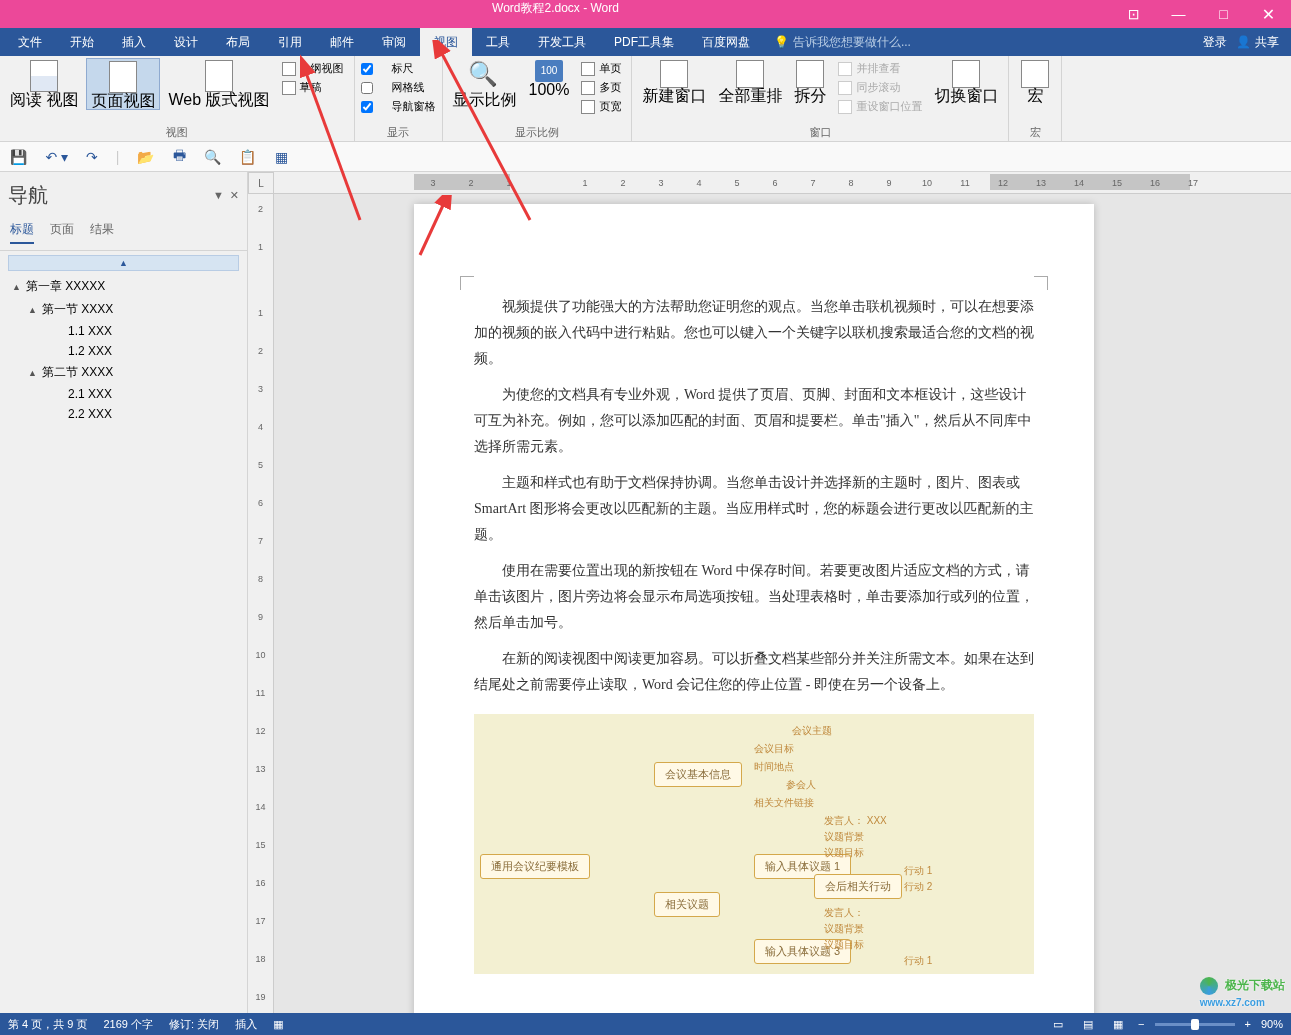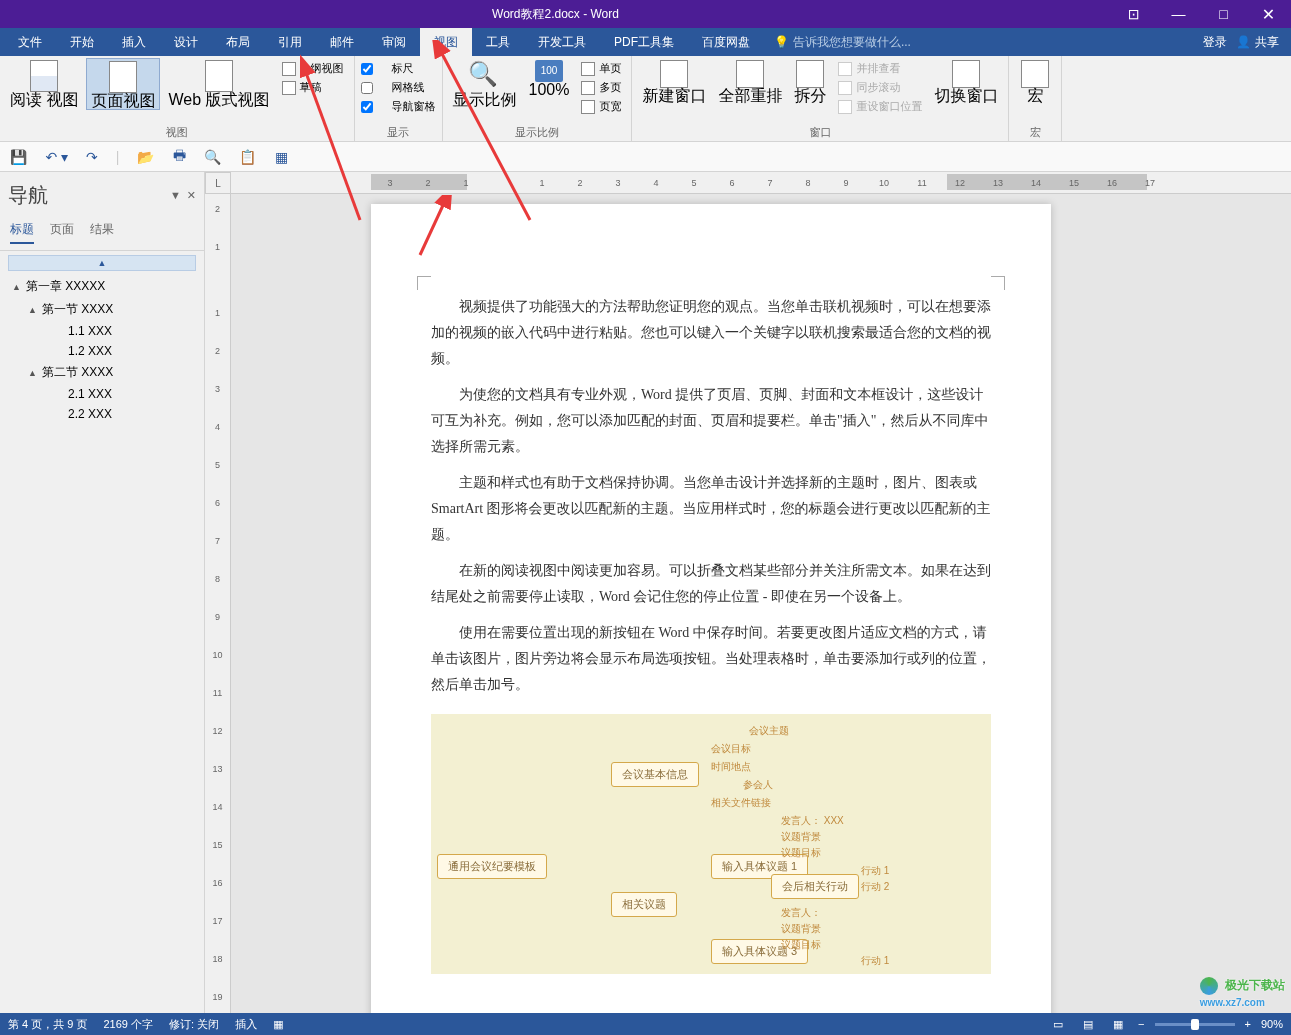--- a/index.html
+++ b/index.html
@@ -1,19 +1,19 @@
 <!DOCTYPE html>
 <html><head>
 <meta charset="utf-8">
 <style>
 * { margin: 0; padding: 0; box-sizing: border-box; font-family: "Microsoft YaHei", "SimSun", sans-serif; }
 body { background: #e6e6e6; width: 1291px; height: 1035px; overflow: hidden; position: relative; }
 
 
-.titlebar { height: 28px; background: #4c1d95; color: #fff; display: flex; align-items: center; font-size: 12px; }
+.titlebar { height: 28px; background: #ec4899; color: #fff; display: flex; align-items: flex-start; font-size: 12px; }
 .titlebar .title { flex: 1; text-align: center; }
 .titlebar .winbtns { display: flex; gap: 0; }
 .titlebar .winbtns span { width: 45px; height: 28px; display: flex; align-items: center; justify-content: center; font-size: 14px; }
 .titlebar .winbtns .close { font-size: 16px; }
 
 
 .menubar { height: 28px; background: #2b579a; color: #fff; display: flex; align-items: center; font-size: 12px; padding: 0 4px; }
 .menubar .tab { padding: 0 14px; height: 28px; line-height: 28px; cursor: pointer; }
 .menubar .tab.active { background: #f1f1f1; color: #2b579a; }
 .menubar .tellme { margin-left: 10px; color: #b8cce4; display: flex; align-items: center; gap: 4px; }
@@ -37,21 +37,21 @@
 .icon-box { display: inline-block; border: 1px solid #888; background: #fff; }
 
 
 .qat { height: 30px; background: #f9f9f9; border-bottom: 1px solid #d4d4d4; display: flex; align-items: center; gap: 18px; padding: 0 10px; font-size: 14px; color: #2b579a; }
 .qat span { cursor: pointer; }
 
 
 .main { display: flex; height: calc(1035px - 28px - 28px - 86px - 30px - 22px); position: relative; }
 
 
-.navpane { width: 205px; background: #f0f0f0; border-right: 1px solid #d4d4d4; display: flex; flex-direction: column; font-size: 12px; }
+.navpane { width: 248px; background: #f0f0f0; border-right: 1px solid #d4d4d4; display: flex; flex-direction: column; font-size: 12px; }
 .navpane .nav-header { padding: 10px 8px 6px; font-size: 20px; color: #444; display: flex; align-items: center; }
 .navpane .nav-header .hdrbtns { margin-left: auto; display: flex; gap: 6px; font-size: 11px; color: #666; }
 .navpane .search { margin: 4px 8px; display: flex; border: 1px solid #ccc; background: #fff; }
 .navpane .search input { flex: 1; border: none; padding: 4px 6px; font-size: 12px; outline: none; }
 .navpane .search .sbtn { width: 28px; display: flex; align-items: center; justify-content: center; color: #2b579a; border-left: 1px solid #eee; }
 .navpane .navtabs { display: flex; gap: 16px; padding: 6px 10px; border-bottom: 1px solid #d4d4d4; font-size: 12px; }
 .navpane .navtabs span { cursor: pointer; color: #666; }
 .navpane .navtabs span.active { color: #2b579a; border-bottom: 2px solid #2b579a; padding-bottom: 4px; }
 .navpane .collapse-bar { height: 16px; background: #d6e4f2; border: 1px solid #b8cce4; margin: 4px 8px 2px; text-align: center; font-size: 9px; color: #2b579a; cursor: pointer; line-height: 14px; }
 .navpane .tree { padding: 2px 8px; overflow-y: auto; }
@@ -368,22 +368,22 @@
           <span>19</span>
         </div>
     </div>
     <div class="page-area">
       <div class="page">
         <div class="crop tl"></div>
         <div class="crop tr"></div>
         <p>视频提供了功能强大的方法帮助您证明您的观点。当您单击联机视频时，可以在想要添加的视频的嵌入代码中进行粘贴。您也可以键入一个关键字以联机搜索最适合您的文档的视频。</p>
         <p>为使您的文档具有专业外观，Word 提供了页眉、页脚、封面和文本框设计，这些设计可互为补充。例如，您可以添加匹配的封面、页眉和提要栏。单击"插入"，然后从不同库中选择所需元素。</p>
         <p>主题和样式也有助于文档保持协调。当您单击设计并选择新的主题时，图片、图表或 SmartArt 图形将会更改以匹配新的主题。当应用样式时，您的标题会进行更改以匹配新的主题。</p>
+        <p>使用在需要位置出现的新按钮在 Word 中保存时间。若要更改图片适应文档的方式，请单击该图片，图片旁边将会显示布局选项按钮。当处理表格时，单击要添加行或列的位置，然后单击加号。</p>
         <p>在新的阅读视图中阅读更加容易。可以折叠文档某些部分并关注所需文本。如果在达到结尾处之前需要停止读取，Word 会记住您的停止位置 - 即使在另一个设备上。</p>
-        <p>使用在需要位置出现的新按钮在 Word 中保存时间。若要更改图片适应文档的方式，请单击该图片，图片旁边将会显示布局选项按钮。当处理表格时，单击要添加行或列的位置，然后单击加号。</p>
         <div class="mindmap">
           <div class="mm-node" style="left:6px;top:140px;">通用会议纪要模板</div>
           <div class="mm-node" style="left:180px;top:48px;">会议基本信息</div>
           <div class="mm-node" style="left:180px;top:178px;">相关议题</div>
           <div class="mm-node" style="left:280px;top:140px;">输入具体议题 1</div>
           <div class="mm-node" style="left:280px;top:225px;">输入具体议题 3</div>
           <div class="mm-node" style="left:340px;top:160px;">会后相关行动</div>
           <div id="mm-leaves1">
               <div class="mm-leaf" style="left: 280px; top: 10px; margin-left: 38px;">会议主题</div>
               <div class="mm-leaf" style="left: 280px; top: 28px;">会议目标</div>

